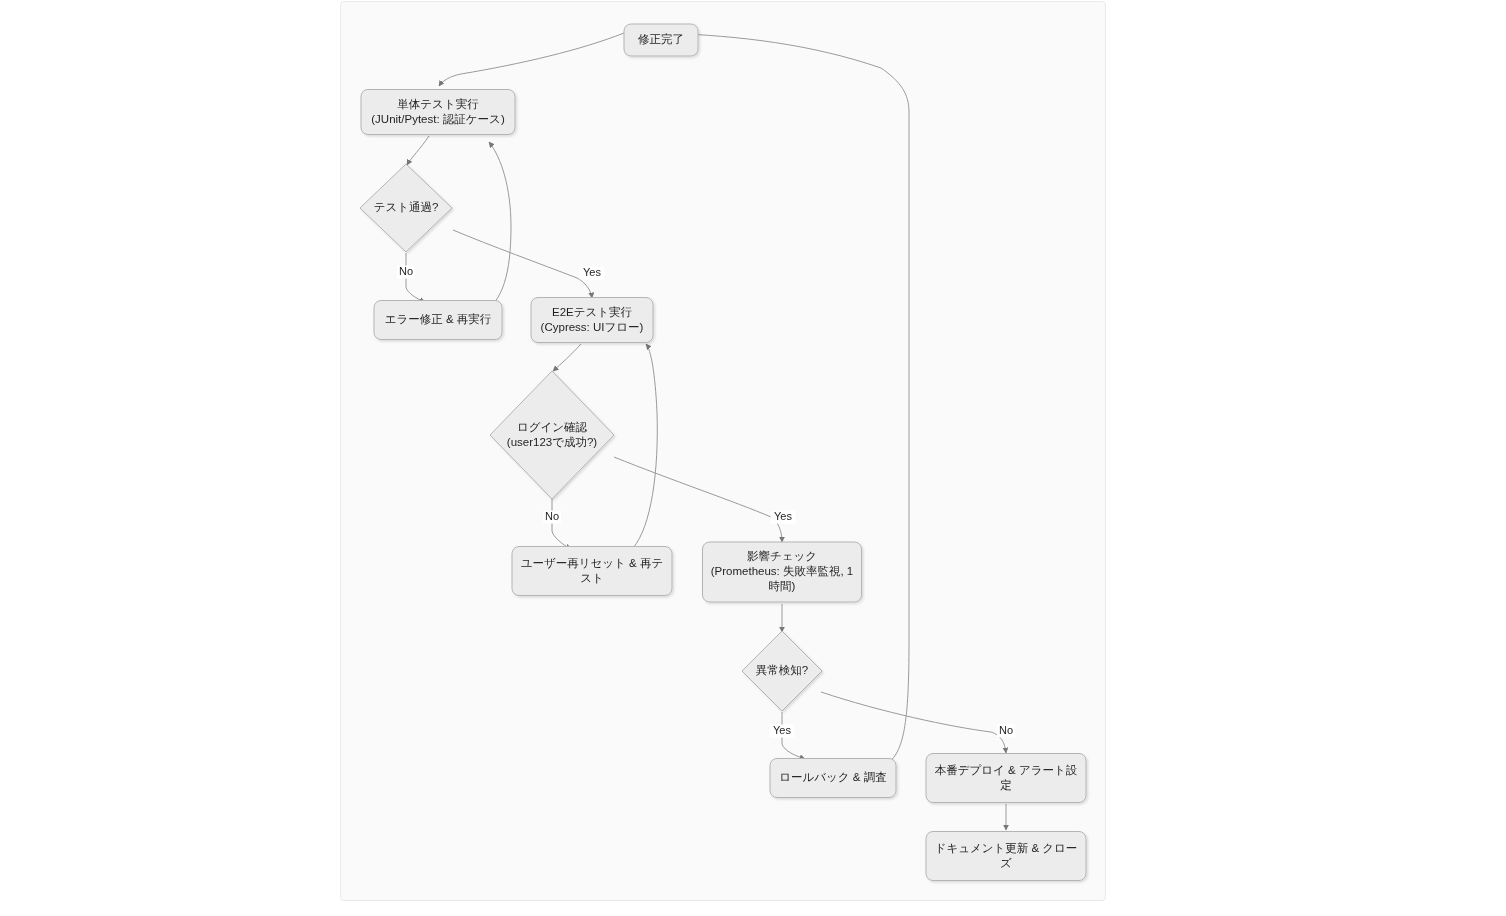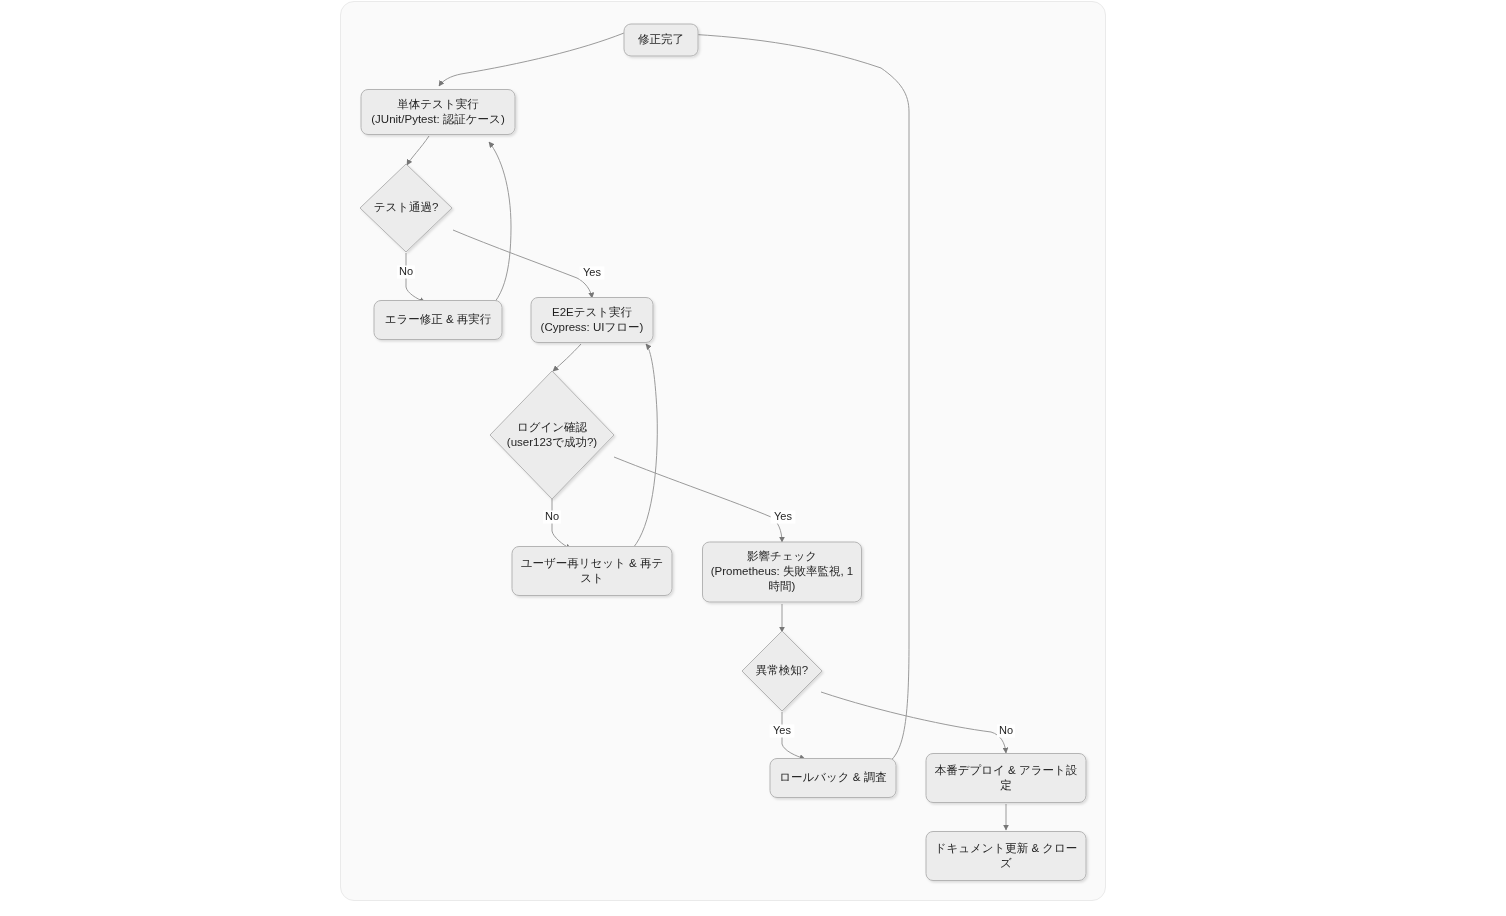--- a/index.html
+++ b/index.html
@@ -18,21 +18,21 @@
     background: #ffffff;
   }
   #canvas-panel {
     position: absolute;
     left: 340px;
     top: 1px;
     width: 766px;
     height: 900px;
     background: #fafafa;
     border: 1px solid #eaeaea;
-    border-radius: 14px;
+    border-radius: 4px;
     box-sizing: border-box;
     overflow: hidden;
   }
   svg#flow {
     position: absolute;
     left: 0;
     top: 0;
     width: 766px;
     height: 900px;
     display: block;

